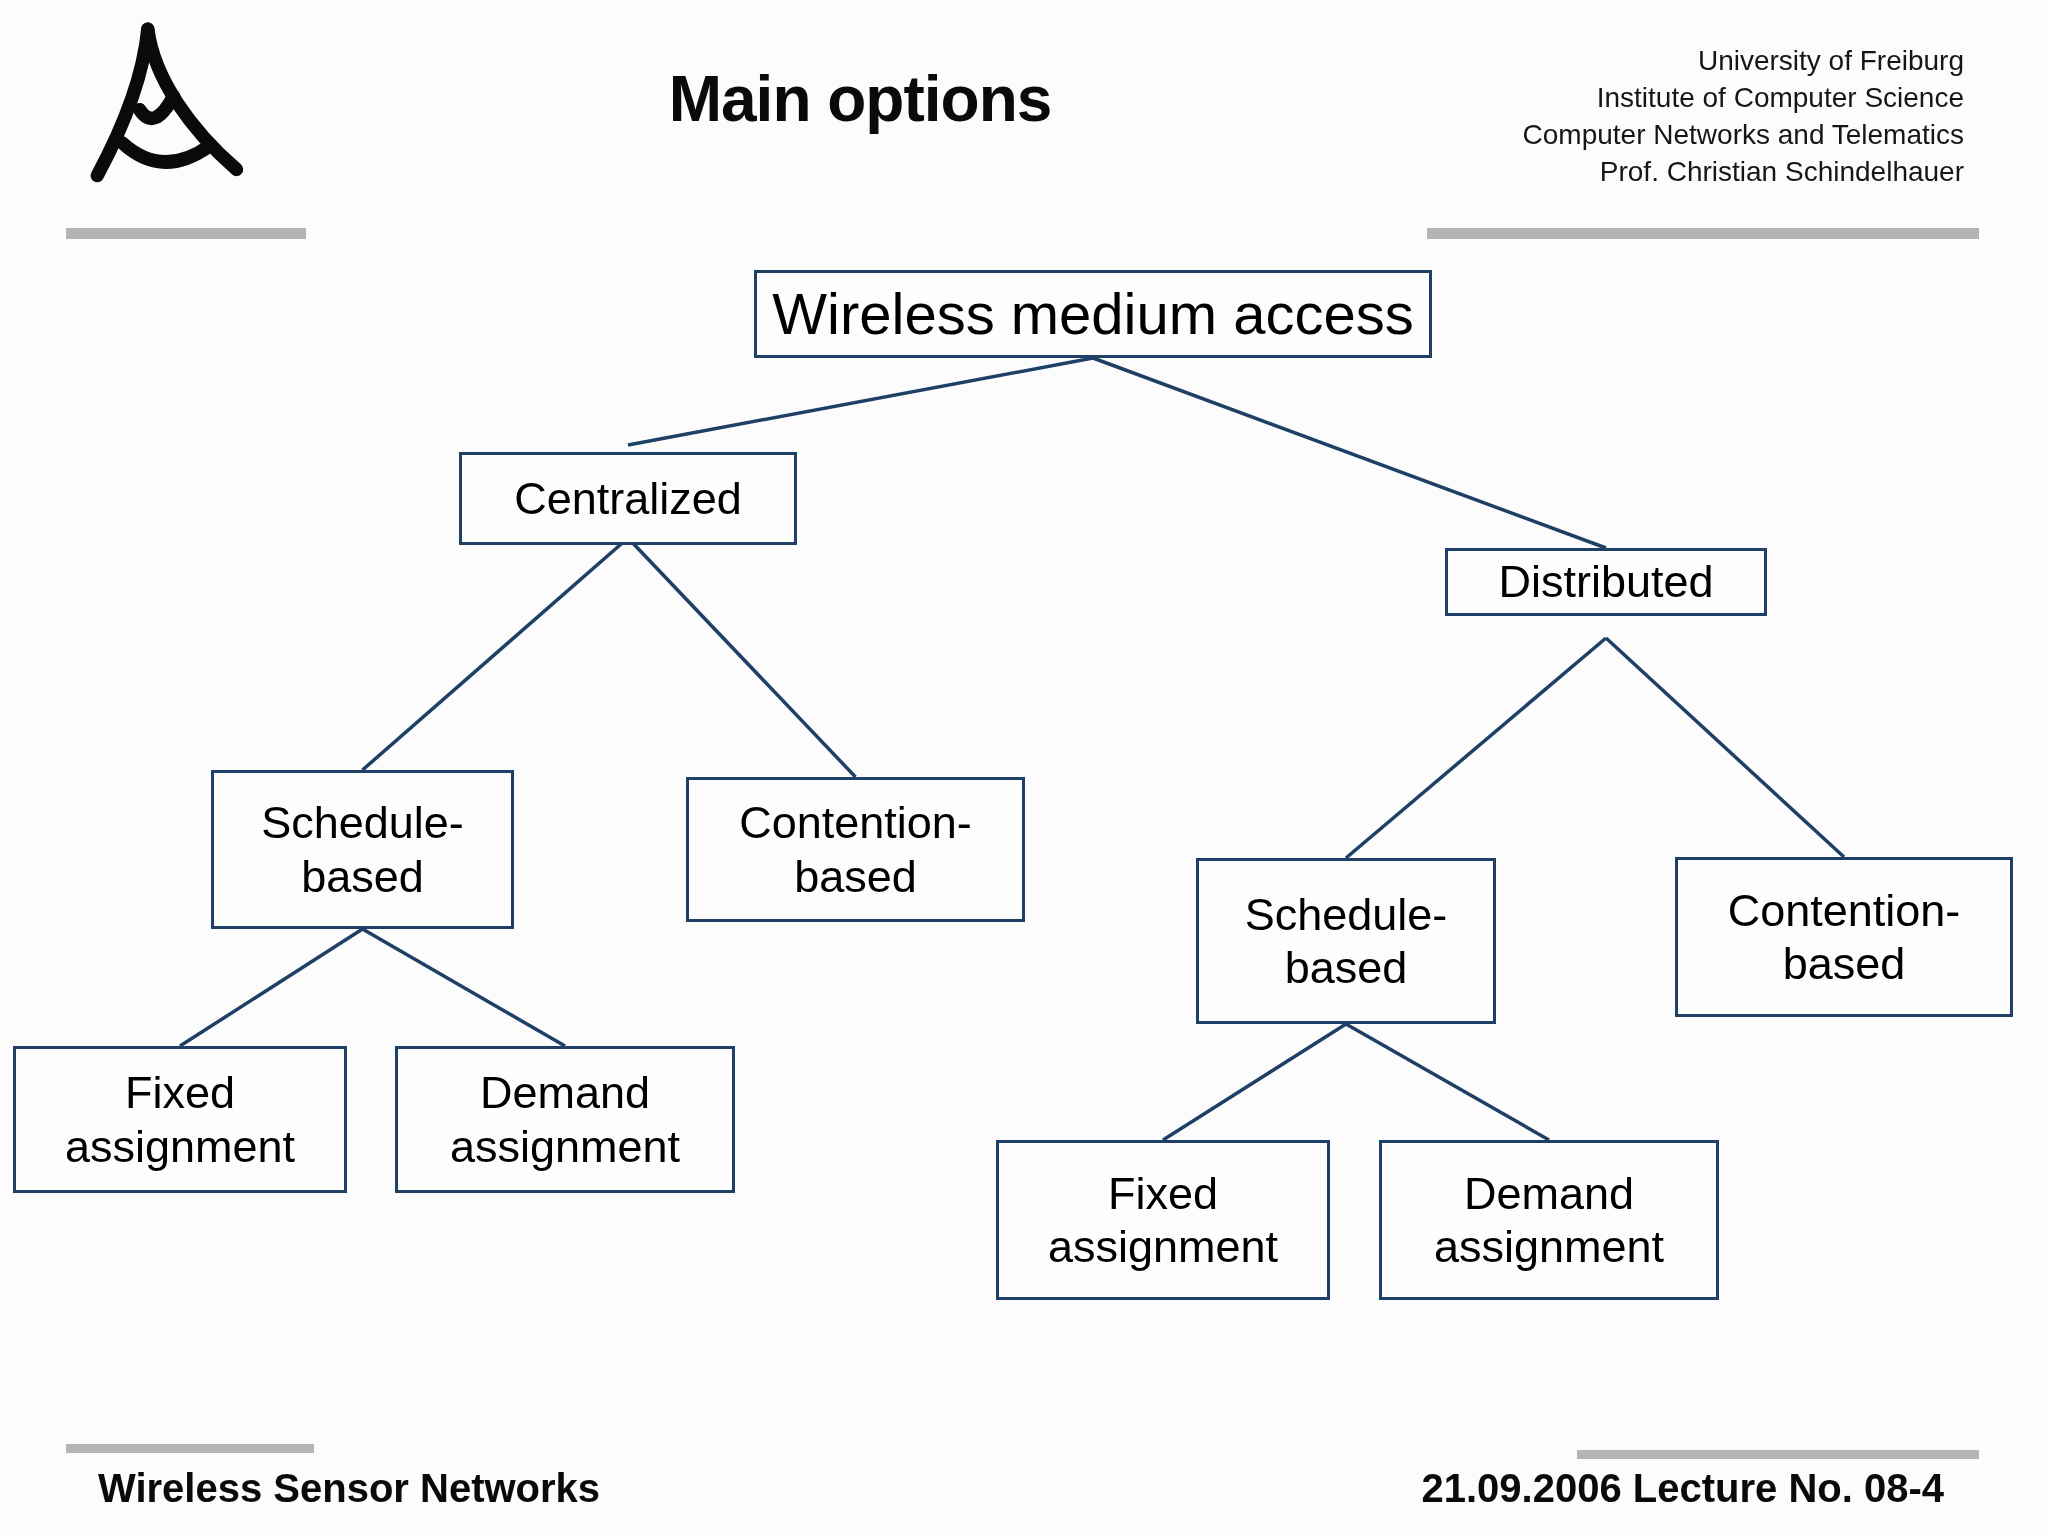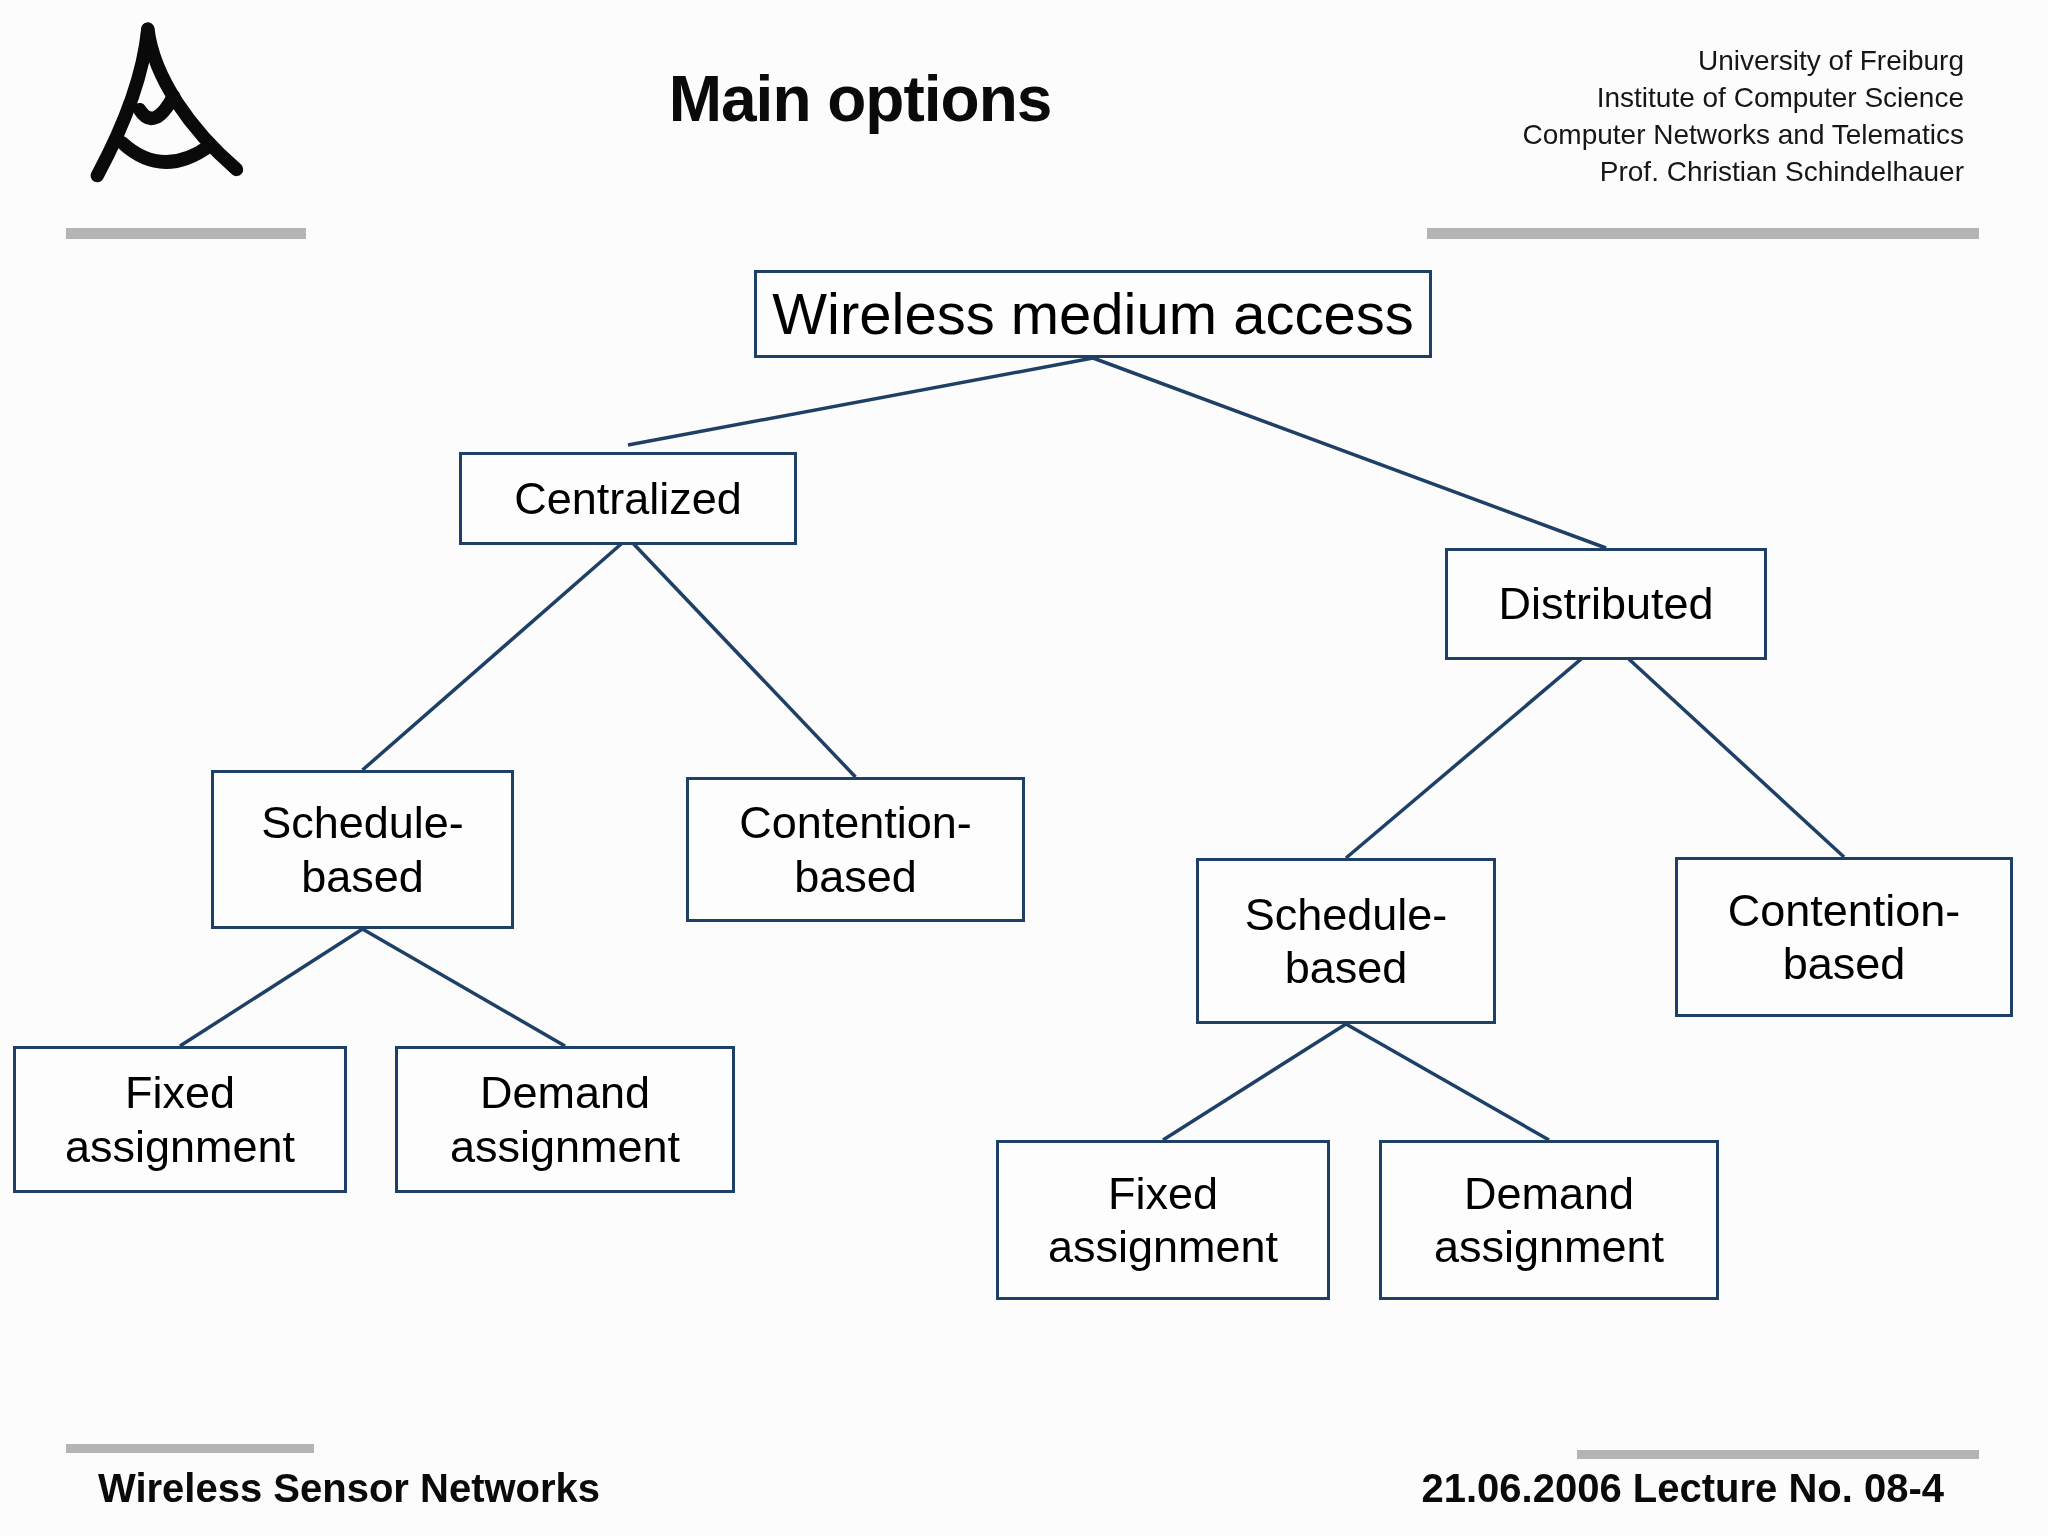--- a/index.html
+++ b/index.html
@@ -89,21 +89,21 @@
       <line x1="362.5" y1="929" x2="180" y2="1046"></line>
       <line x1="362.5" y1="929" x2="565" y2="1046"></line>
       <line x1="1606" y1="638" x2="1346" y2="858"></line>
       <line x1="1606" y1="638" x2="1844" y2="857"></line>
       <line x1="1346" y1="1024" x2="1163" y2="1140"></line>
       <line x1="1346" y1="1024" x2="1549" y2="1140"></line>
     </svg>
   <div>
       <div class="node" style="left: 754px; top: 270px; width: 678px; height: 88px; font-size: 58px;">Wireless medium access</div>
       <div class="node" style="left: 459px; top: 452px; width: 338px; height: 93px; font-size: 45px;">Centralized</div>
-      <div class="node" style="left: 1445px; top: 548px; width: 322px; height: 112px; font-size: 45px;">Distributed</div>
+      <div class="node" style="left: 1445px; top: 548px; width: 322px; height: 68px; font-size: 45px;">Distributed</div>
       <div class="node" style="left: 211px; top: 770px; width: 303px; height: 159px; font-size: 45px;">Schedule-
 based</div>
       <div class="node" style="left: 686px; top: 777px; width: 339px; height: 145px; font-size: 45px;">Contention-
 based</div>
       <div class="node" style="left: 13px; top: 1046px; width: 334px; height: 147px; font-size: 45px;">Fixed
 assignment</div>
       <div class="node" style="left: 395px; top: 1046px; width: 340px; height: 147px; font-size: 45px;">Demand
 assignment</div>
       <div class="node" style="left: 1196px; top: 858px; width: 300px; height: 166px; font-size: 45px;">Schedule-
 based</div>
@@ -112,15 +112,15 @@
       <div class="node" style="left: 996px; top: 1140px; width: 334px; height: 160px; font-size: 45px;">Fixed
 assignment</div>
       <div class="node" style="left: 1379px; top: 1140px; width: 340px; height: 160px; font-size: 45px;">Demand
 assignment</div>
     </div>
 
   <div class="bar bar-footer-left"></div>
   <div class="bar bar-footer-right"></div>
 
   <div class="footer-left">Wireless Sensor Networks</div>
-  <div class="footer-right">21.06.2006 Lecture No. 08-4</div>
+  <div class="footer-right">21.09.2006 Lecture No. 08-4</div>
 
 </div>
 
 </body></html>

